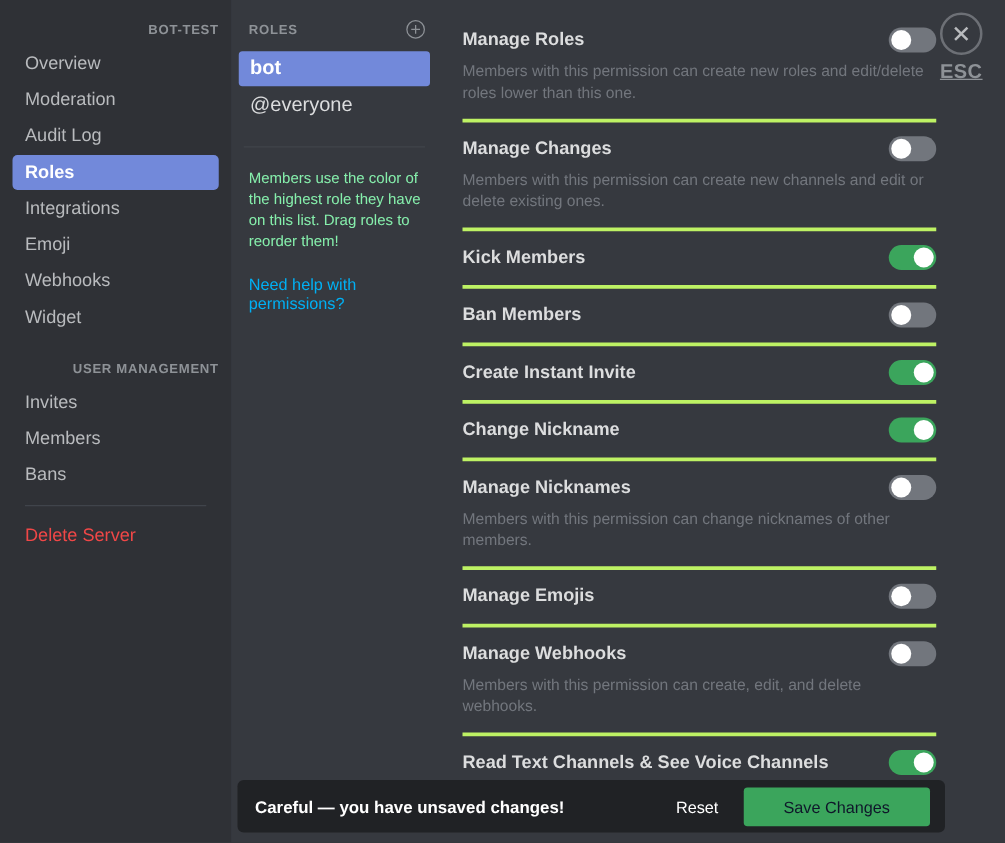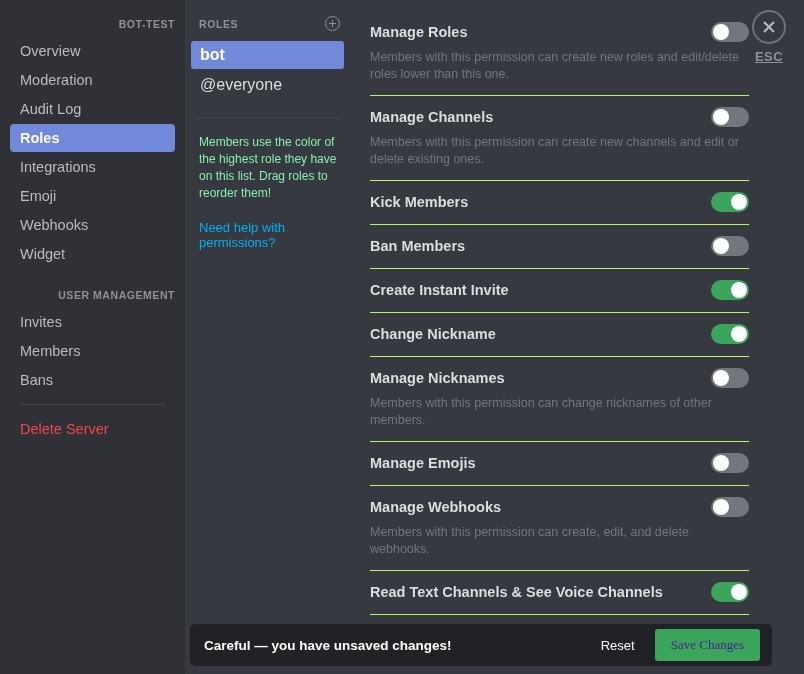--- a/index.html
+++ b/index.html
@@ -132,21 +132,21 @@
   
   .perms {
     flex: 1 1 auto;
     height: 674px;
     background: #36393f;
     padding: 10px 55px 0 10px;
     overflow: hidden;
     position: relative;
   }
   .perm {
-    border-bottom: 1px solid #bef264;
+    border-bottom: 3px solid #bef264;
     padding: 11px 0 12px 0;
   }
   .perm:first-child { padding-top: 12px; }
   .perm-row {
     display: flex;
     align-items: center;
     justify-content: space-between;
   }
   .perm-label {
     font-size: 14.5px;
@@ -202,31 +202,31 @@
     position: absolute;
     left: 50%; top: 50%;
     width: 14px; height: 2px;
     background: #b9bbbe;
     margin-left: -7px; margin-top: -1px;
   }
   .esc-circle::before { transform: rotate(45deg); }
   .esc-circle::after  { transform: rotate(-45deg); }
   .esc-label {
     margin-top: 5px;
-    font-size: 13px;
+    font-size: 16px;
     font-weight: bold;
     letter-spacing: .4px;
     color: #8e9297;
     text-decoration: underline;
   }
 
   
   .savebar {
     position: absolute;
-    left: 190px; bottom: 8px; right: 32px;
+    left: 190px; bottom: 8px; right: 48px;
     height: 42px;
     background: #202225;
     border-radius: 5px;
     display: flex;
     align-items: center;
     padding: 0 12px 0 14px;
     z-index: 10;
   }
   .savebar-msg {
     flex: 1 1 auto;
@@ -238,28 +238,28 @@
     font-size: 13px;
     color: #ffffff;
     padding: 6px 14px;
     cursor: pointer;
     background: none;
     border: none;
     font-family: inherit;
   }
   .btn-save {
     background: #3ba55c;
-    color: #4c1d95;
+    color: #0f172a;
     font-size: 13px;
     border: none;
     border-radius: 3px;
-    padding: 8px 16px;
+    padding: 8px 32px;
     margin-left: 6px;
     cursor: pointer;
-    font-family: Liberation Serif, serif;
+    font-family: Liberation Sans, sans-serif;
   }
 </style>
 </head>
 <body>
 
 <div class="app">
 
   <div class="sidebar">
     <div class="sb-header">BOT-TEST</div>
     <div id="sb-items">
@@ -303,21 +303,21 @@
           <div class="perm-row">
             <span class="perm-label">Manage Roles</span>
             <div class="toggle">
               <div class="knob"></div>
             </div>
           </div>
           <div class="perm-desc">Members with this permission can create new roles and edit/delete roles lower than this one.</div>
         </div>
         <div class="perm">
           <div class="perm-row">
-            <span class="perm-label">Manage Channels</span>
+            <span class="perm-label">Manage Changes</span>
             <div class="toggle">
               <div class="knob"></div>
             </div>
           </div>
           <div class="perm-desc">Members with this permission can create new channels and edit or delete existing ones.</div>
         </div>
         <div class="perm">
           <div class="perm-row">
             <span class="perm-label">Kick Members</span>
             <div class="toggle on">

